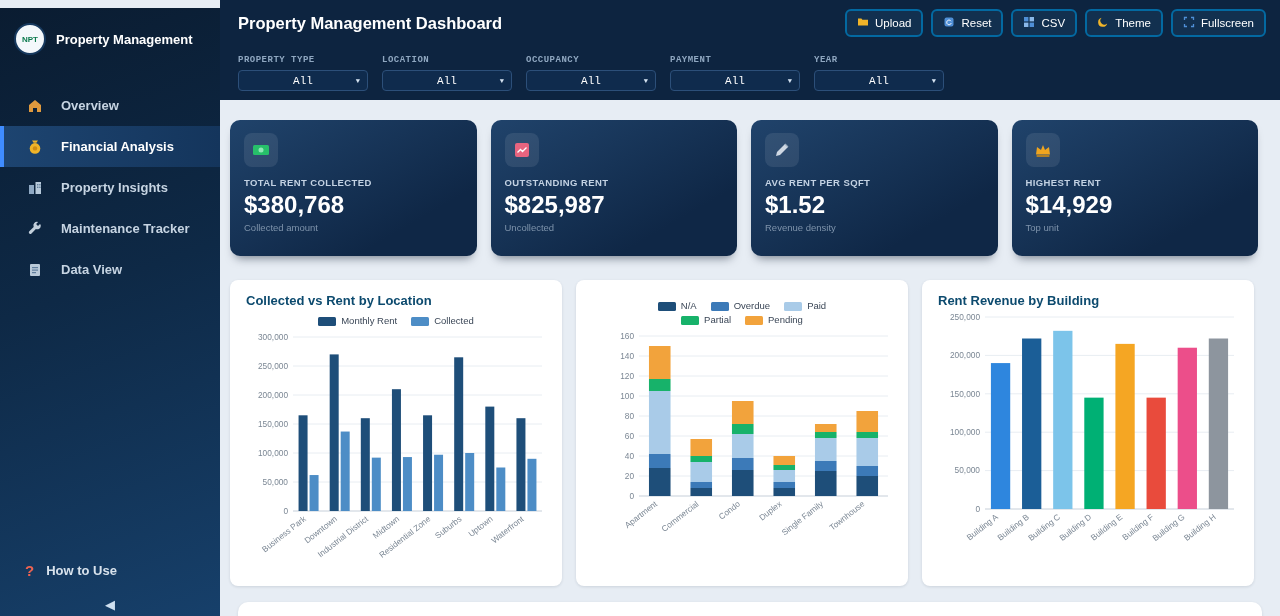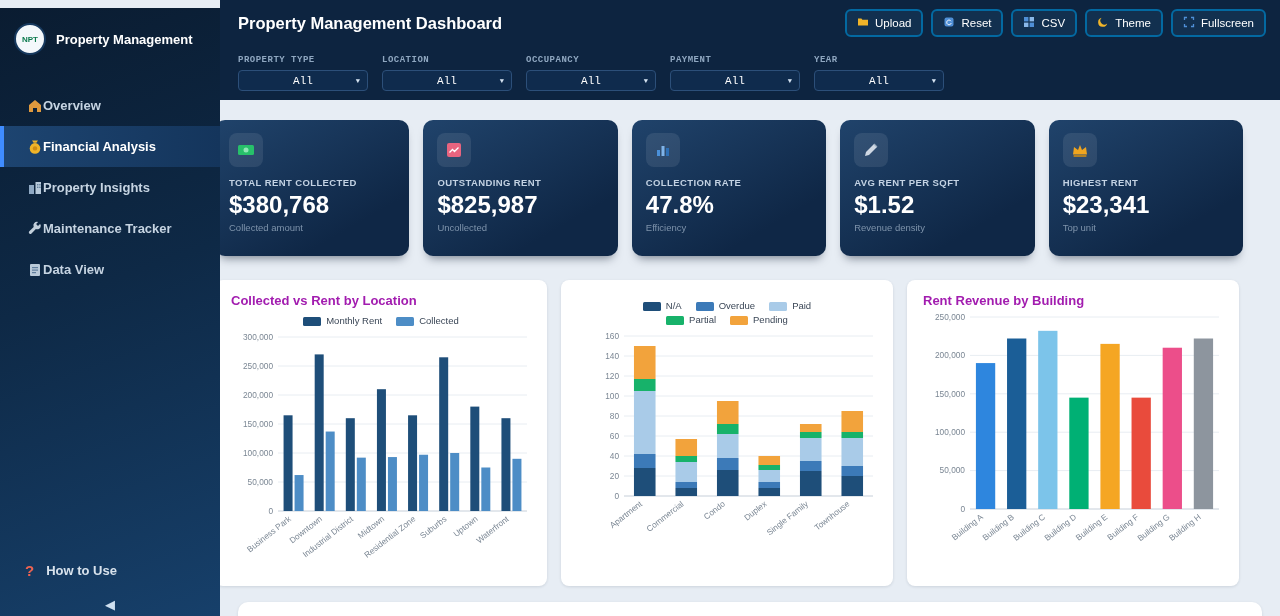--- a/index.html
+++ b/index.html
@@ -7,21 +7,21 @@
   body{position:relative;font-family:"Liberation Sans",sans-serif;background:#e7edf4;overflow:hidden;}
 
   
   .sidebar{position:absolute;left:0;top:8px;width:220px;height:616px;z-index:3;
     background:linear-gradient(160deg,#0a1c31 0%,#0e2946 45%,#1d5186 140%);}
   .brand{display:flex;align-items:center;gap:10px;padding:15px 14px 16px;}
   .logo{width:32px;height:32px;border-radius:50%;background:#f4f8fb;border:2px solid #17395e;
     display:flex;align-items:center;justify-content:center;font-size:8px;font-weight:bold;color:#0c7a4d;}
   .brand-name{color:#fff;font-size:13px;font-weight:bold;}
   .menu{margin-top:14px;}
-  .menu-item{display:flex;align-items:center;gap:0;height:41px;padding-left:22px;
+  .menu-item{display:flex;align-items:center;gap:18px;height:41px;padding-left:22px;
     color:#c6d4e2;font-size:13px;font-weight:600;cursor:pointer;border-left:4px solid transparent;}
   .menu-item.active{background:linear-gradient(90deg,#1d4470,#14355c);border-left:4px solid #3f8cff;color:#fff;font-weight:bold;}
   .mi-icon{width:17px;height:17px;display:inline-flex;align-items:center;justify-content:center;}
   .sidebar-bottom{position:absolute;bottom:12px;left:0;width:100%;}
   .howto{display:flex;align-items:center;gap:12px;padding-left:25px;color:#d8e2ec;font-size:13px;font-weight:600;cursor:pointer;}
   .q-icon{color:#ef6351;font-weight:bold;font-size:15px;}
   .collapse{text-align:center;color:#cfe0f0;font-size:13px;margin-top:18px;cursor:pointer;}
 
   
   .header{position:absolute;left:220px;top:0;width:1060px;height:46px;background:#0d2440;
@@ -34,35 +34,35 @@
   
   .filterbar{position:absolute;left:220px;top:46px;width:1060px;height:54px;background:#0d2440;
     display:flex;gap:14px;padding:9px 0 0 18px;}
   .fgroup{width:130px;font-family:Liberation Mono, monospace;}
   .flabel{color:#8fa7c0;font-size:9px;font-weight:bold;letter-spacing:.5px;margin-bottom:5px;}
   .fselect{position:relative;height:21px;background:#0f2b4d;border:1px solid #2c4f79;border-radius:4px;
     color:#fff;font-size:11px;display:flex;align-items:center;justify-content:center;cursor:pointer;}
   .fcaret{position:absolute;right:7px;top:50%;transform:translateY(-50%);font-size:7px;color:#d6e4f2;}
 
   
-  .main{position:absolute;left:213px;top:100px;width:1032px;height:516px;background:#e7edf4;padding:20px 2px 0;}
+  .main{position:absolute;left:228px;top:100px;width:1032px;height:516px;background:#e7edf4;padding:20px 2px 0;}
   .kpi-row{display:flex;gap:14px;}
   .kpi{flex:1;height:136px;border-radius:10px;padding:13px 14px;
     background:linear-gradient(150deg,#20436b 0%,#0f2746 75%);
     box-shadow:0 7px 10px -5px rgba(8,20,40,.5);}
   .kpi-icon{width:34px;height:34px;border-radius:8px;background:rgba(255,255,255,.09);
     display:flex;align-items:center;justify-content:center;}
   .kpi-label{margin-top:10px;color:#c3d2e3;font-size:9.5px;font-weight:bold;letter-spacing:.4px;}
   .kpi-value{margin-top:3px;color:#fff;font-size:24px;font-weight:bold;}
   .kpi-sub{margin-top:3px;color:#7e93ab;font-size:9.5px;}
 
   .charts-row{display:flex;gap:14px;margin-top:24px;}
   .chart-card{width:332px;height:306px;background:#fff;border-radius:8px;padding:13px 16px 8px;
     box-shadow:0 1px 3px rgba(15,35,60,.12);}
-  .chart-title{color:#a21caf;font-size:13px;font-weight:bold;}
+  .chart-title{color:#0c4a6e;font-size:13px;font-weight:bold;}
   .legend{margin-top:6px;}
   .legend-row{display:flex;justify-content:center;gap:14px;line-height:14px;}
   .legend-item{display:inline-flex;align-items:center;gap:5px;font-size:9.5px;color:#3a4656;}
   .swatch{width:18px;height:9px;border-radius:1.5px;display:inline-block;}
   svg.chart-svg{display:block;margin-top:3px;}
   svg .tick{font-size:8.3px;fill:#7b8794;font-family:"Liberation Sans",sans-serif;}
 
   .bottom-strip{position:absolute;left:238px;top:602px;width:1024px;height:20px;background:#fff;
     border-radius:10px 10px 0 0;box-shadow:0 1px 3px rgba(15,35,60,.12);z-index:2;}
 </style>
@@ -236,49 +236,37 @@
             <path d="M4.5 11.5l3-3 2 2 4-4" stroke="#fff" stroke-width="1.3" fill="none"></path>
           </svg>
       </div>
       <div class="kpi-label">OUTSTANDING RENT</div>
       <div class="kpi-value">$825,987</div>
       <div class="kpi-sub">Uncollected</div>
     </div>
     <div class="kpi">
       <div class="kpi-icon">
         <svg width="18" height="18" viewBox="0 0 18 18">
-            <rect x="3" y="9" width="3" height="6" fill="#4a90d9"></rect>
-            <rect x="7.5" y="5" width="3" height="10" fill="#7fb3e8"></rect>
-            <rect x="12" y="7" width="3" height="8" fill="#2d6fb5"></rect>
-          </svg>
-      </div>
-      <div class="kpi-label">COLLECTION RATE</div>
-      <div class="kpi-value">47.8%</div>
-      <div class="kpi-sub">Efficiency</div>
-    </div>
-    <div class="kpi">
-      <div class="kpi-icon">
-        <svg width="18" height="18" viewBox="0 0 18 18">
             <path d="M3 15l1-4 8-8 3 3-8 8z" fill="#cfd8e3"></path>
             <path d="M12 3l3 3" stroke="#9fb0c2" stroke-width="1.2"></path>
           </svg>
       </div>
       <div class="kpi-label">AVG RENT PER SQFT</div>
       <div class="kpi-value">$1.52</div>
       <div class="kpi-sub">Revenue density</div>
     </div>
     <div class="kpi">
       <div class="kpi-icon">
         <svg width="18" height="18" viewBox="0 0 18 18">
             <path d="M2 13.5L3 6l4 3 2-5 2 5 4-3 1 7.5z" fill="#f0a51f"></path>
             <rect x="2.6" y="14.2" width="12.8" height="1.6" fill="#d08c12"></rect>
           </svg>
       </div>
       <div class="kpi-label">HIGHEST RENT</div>
-      <div class="kpi-value">$23,341</div>
+      <div class="kpi-value">$14,929</div>
       <div class="kpi-sub">Top unit</div>
     </div>
   </div>
 
   <div class="charts-row">
     <div class="chart-card">
       <div class="chart-title">Collected vs Rent by Location</div>
       <div class="legend">
           <div class="legend-row">
             <span class="legend-item"><span class="swatch" style="background: rgb(30, 78, 121);"></span>Monthly Rent</span>

